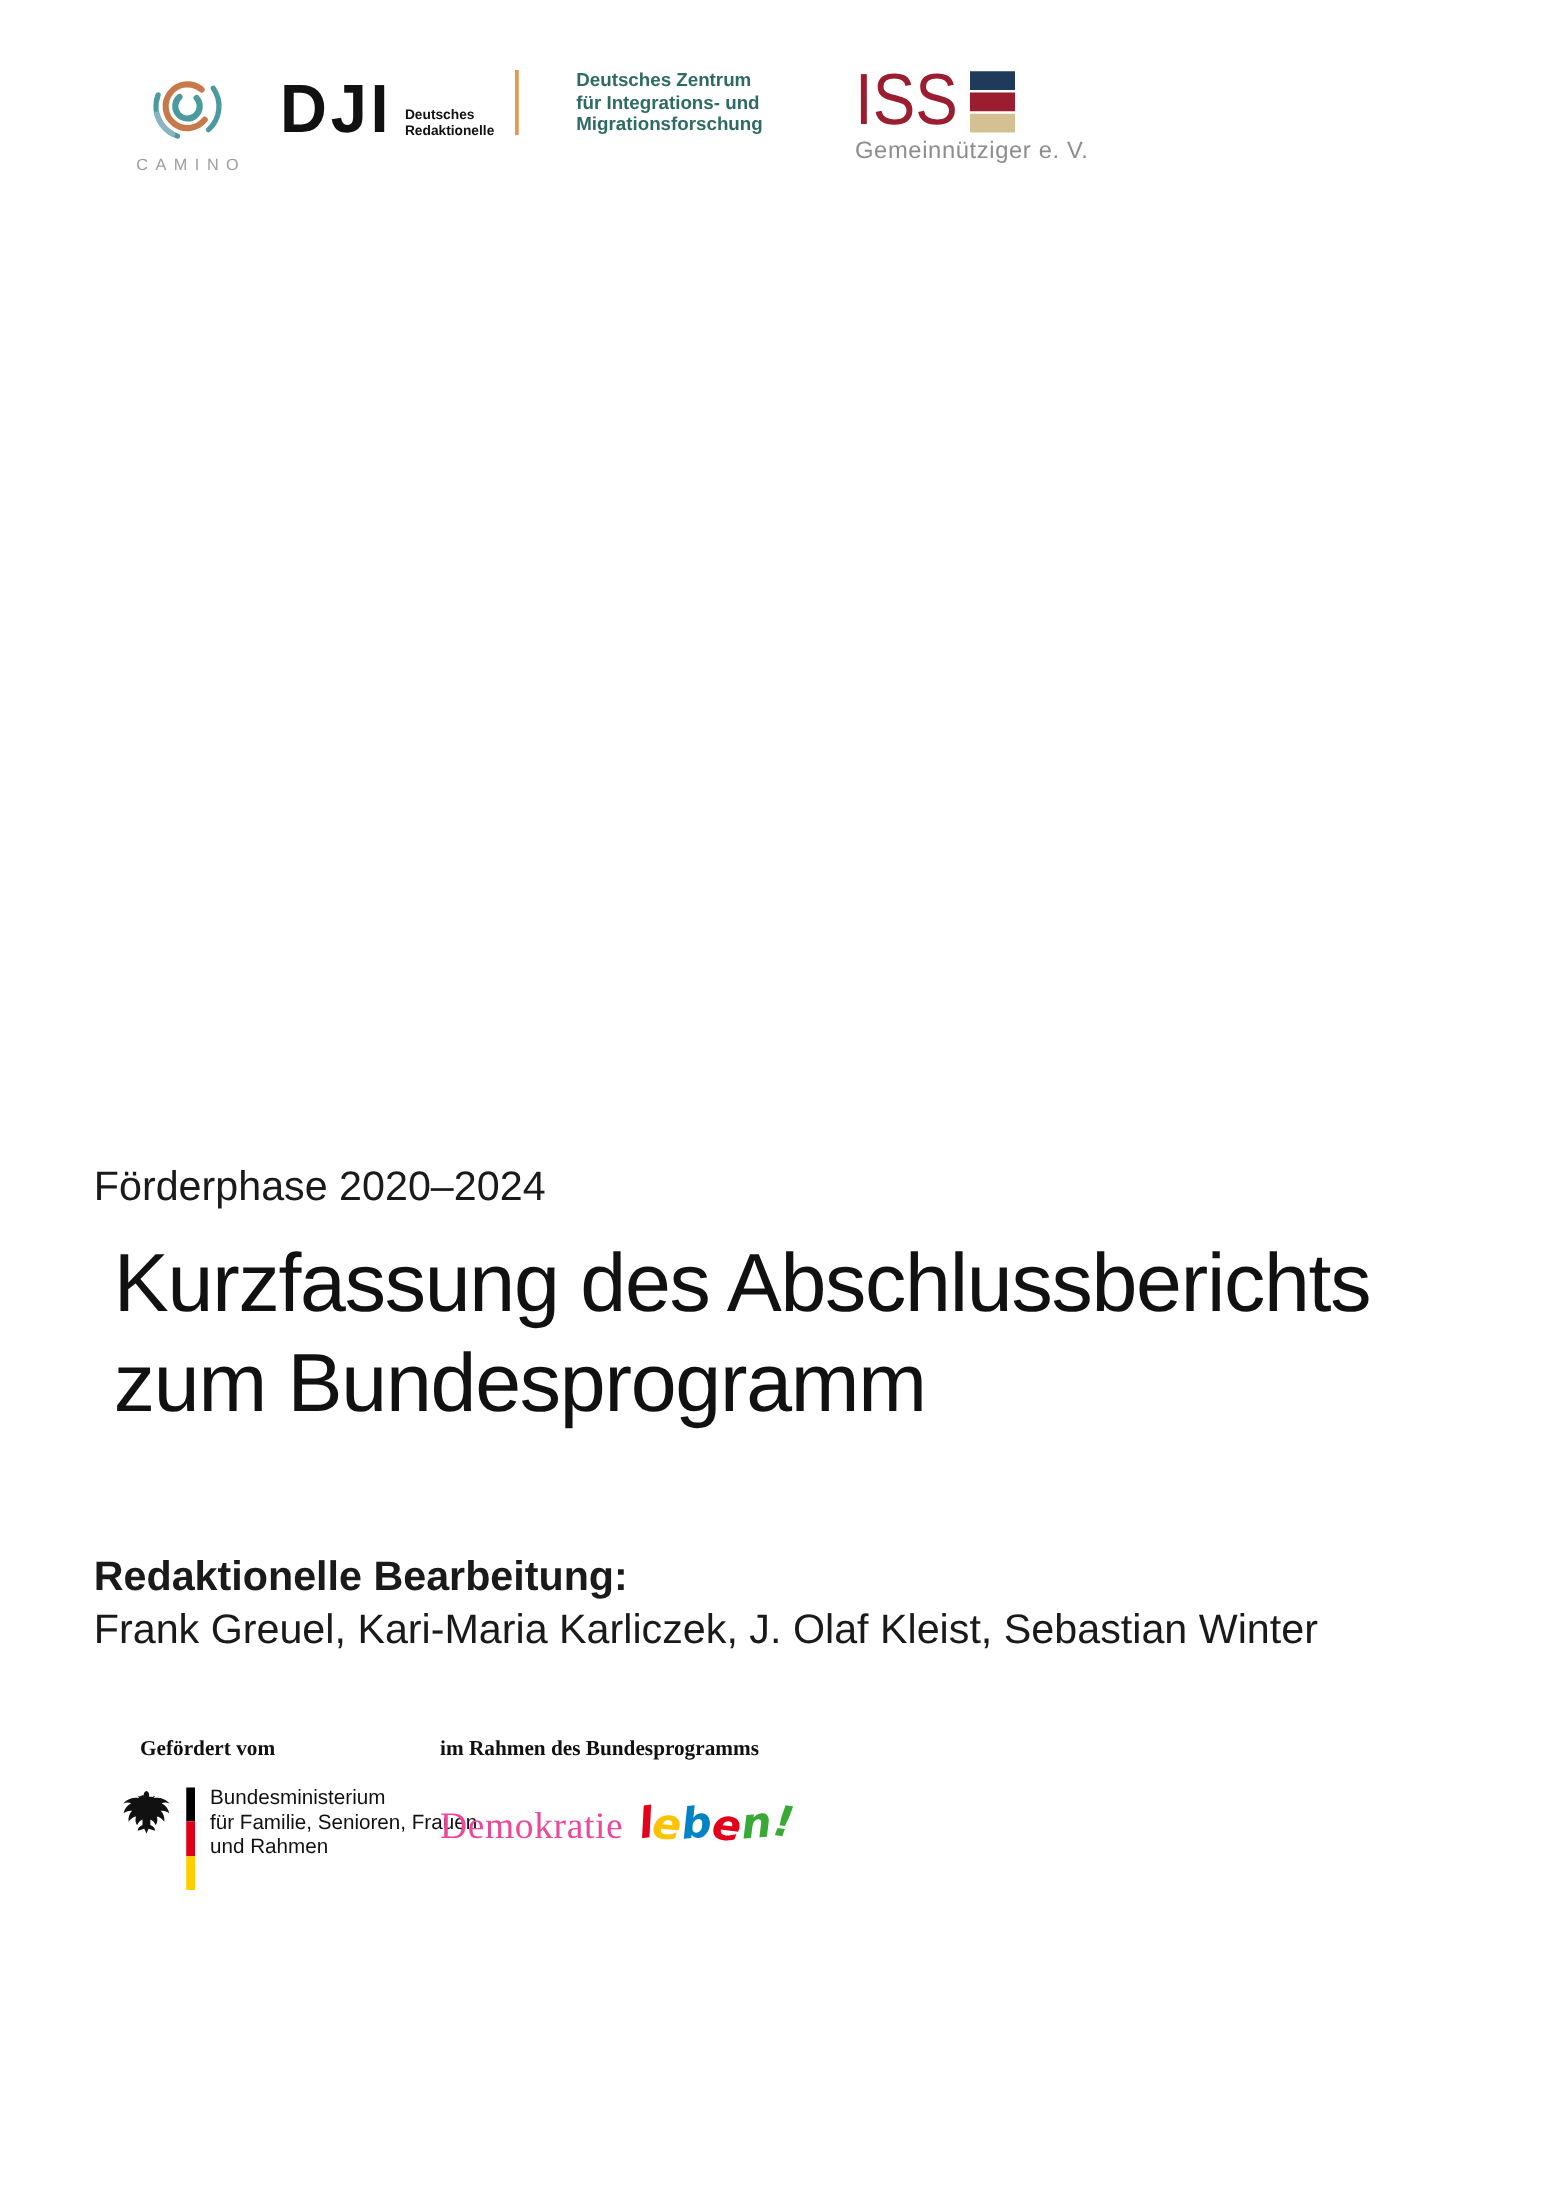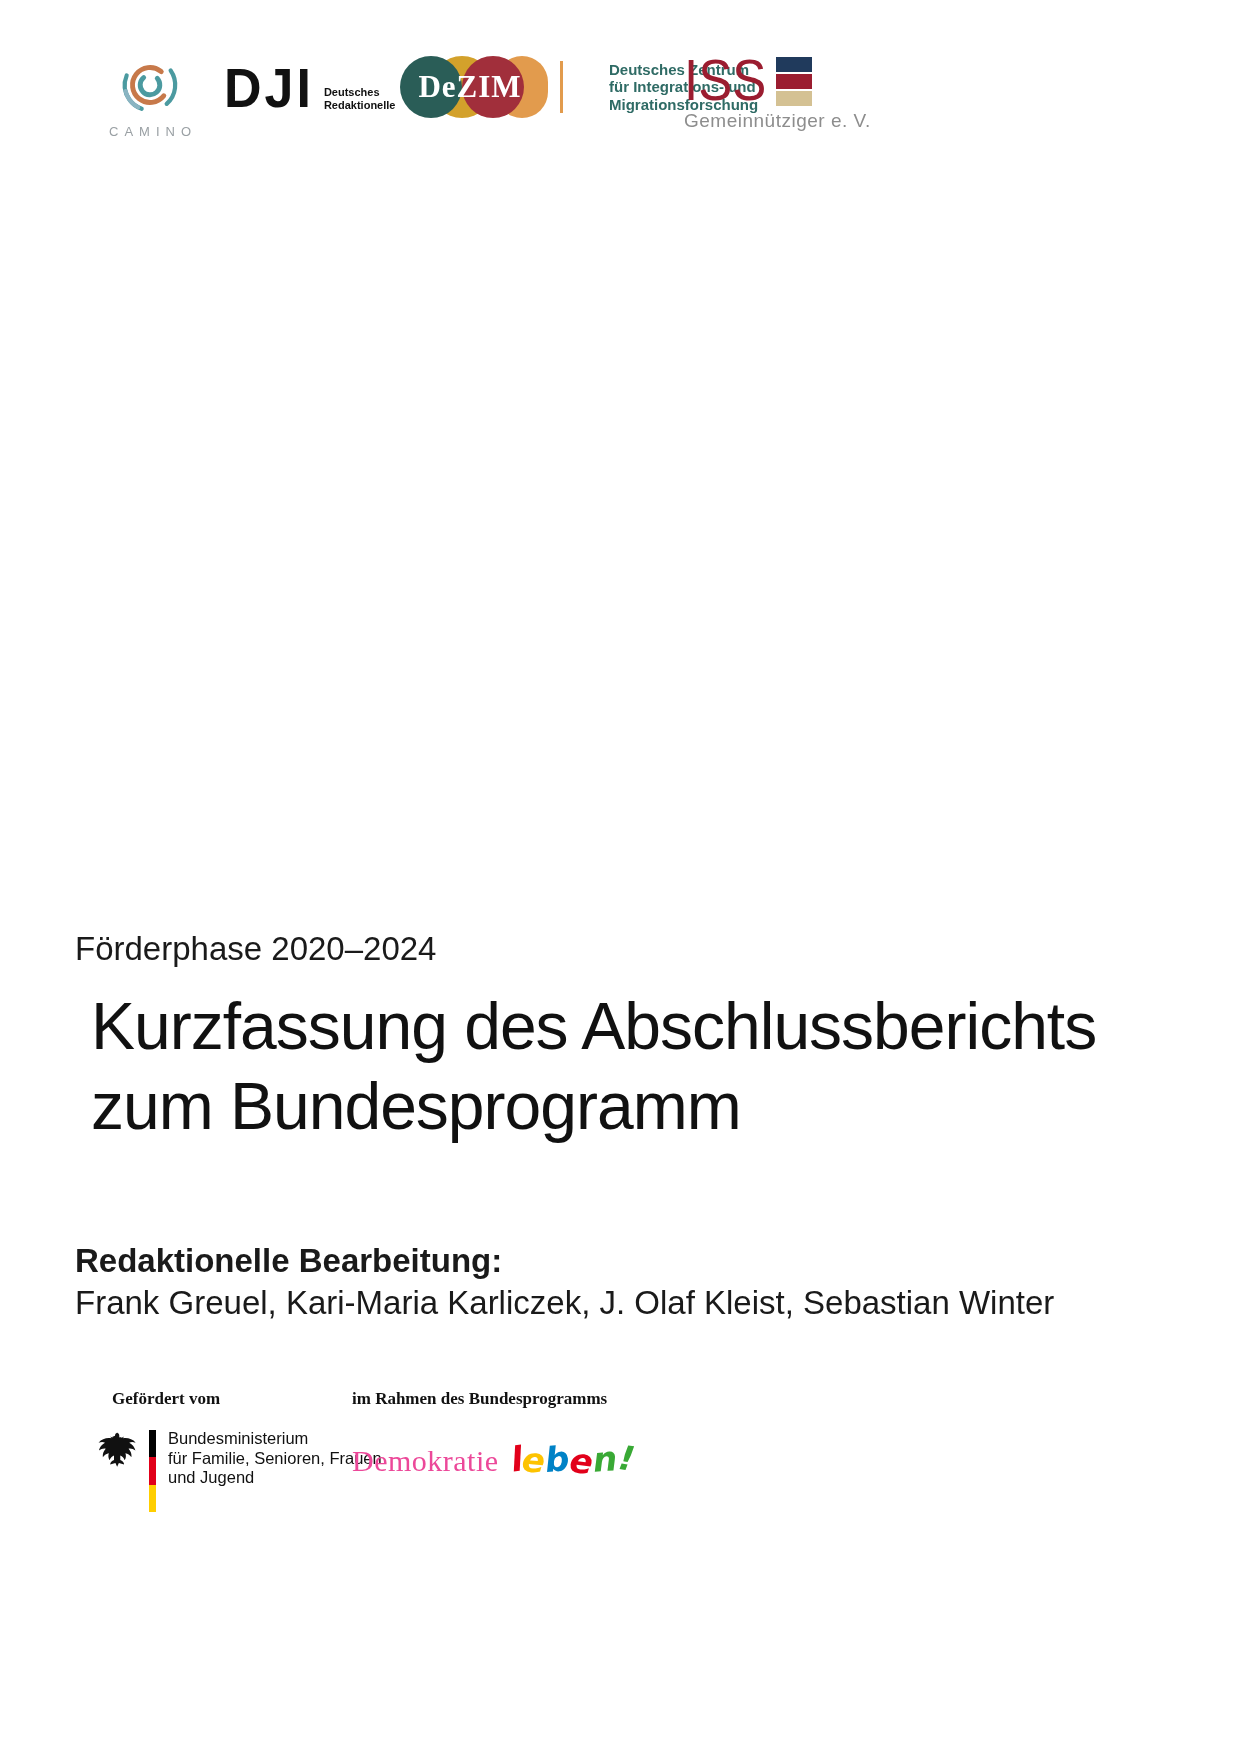--- a/index.html
+++ b/index.html
@@ -149,27 +149,20 @@
 
     <div class="logo dji">
       <div class="dji-word">DJI</div>
       <div class="dji-caption">
         <div>Deutsches</div>
         <div>Redaktionelle</div>
       </div>
     </div>
 
     <div class="logo dezim">
-      <div class="dezim-mark">
-        <div class="dezim-circle dezim-c1" style="background-color: rgb(42, 93, 87);"></div>
-        <div class="dezim-circle dezim-c2" style="background-color: rgb(211, 161, 43);"></div>
-        <div class="dezim-circle dezim-c3" style="background-color: rgb(161, 47, 59);"></div>
-        <div class="dezim-circle dezim-c4" style="background-color: rgb(226, 155, 77);"></div>
-        <div class="dezim-wordmark">DeZIM</div>
-      </div>
       <div class="dezim-divider" style="background-color: rgb(226, 155, 77);"></div>
       <div class="dezim-caption" style="color: rgb(47, 107, 101);">
         <div>Deutsches Zentrum</div>
         <div>für Integrations- und</div>
         <div>Migrationsforschung</div>
       </div>
     </div>
 
     <div class="logo iss">
       <div class="iss-row">
@@ -209,21 +202,21 @@
         <path fill="#111" d="M27.9 8.2l-5.2 1.8 5.2 1.8z"></path>
       </svg>
       <div class="flag-bar">
         <div class="flag-seg" style="background-color: rgb(0, 0, 0);"></div>
         <div class="flag-seg" style="background-color: rgb(225, 0, 25);"></div>
         <div class="flag-seg" style="background-color: rgb(255, 206, 0);"></div>
       </div>
       <div class="ministry-text">
         <div>Bundesministerium</div>
         <div>für Familie, Senioren, Frauen</div>
-        <div>und Jugend</div>
+        <div>und Rahmen</div>
       </div>
     </div>
 
     <div class="dl-logo">
       <span class="dl-word">Demokratie</span>
       <span class="dl-leben"><span style="color: rgb(226, 0, 26);">l</span><span style="color: rgb(253, 195, 0);">e</span><span style="color: rgb(0, 130, 198);">b</span><span style="color: rgb(226, 0, 26);">e</span><span style="color: rgb(57, 169, 53);">n</span><span style="color: rgb(57, 169, 53);">!</span></span>
     </div>
   </footer>
 
 </div>

